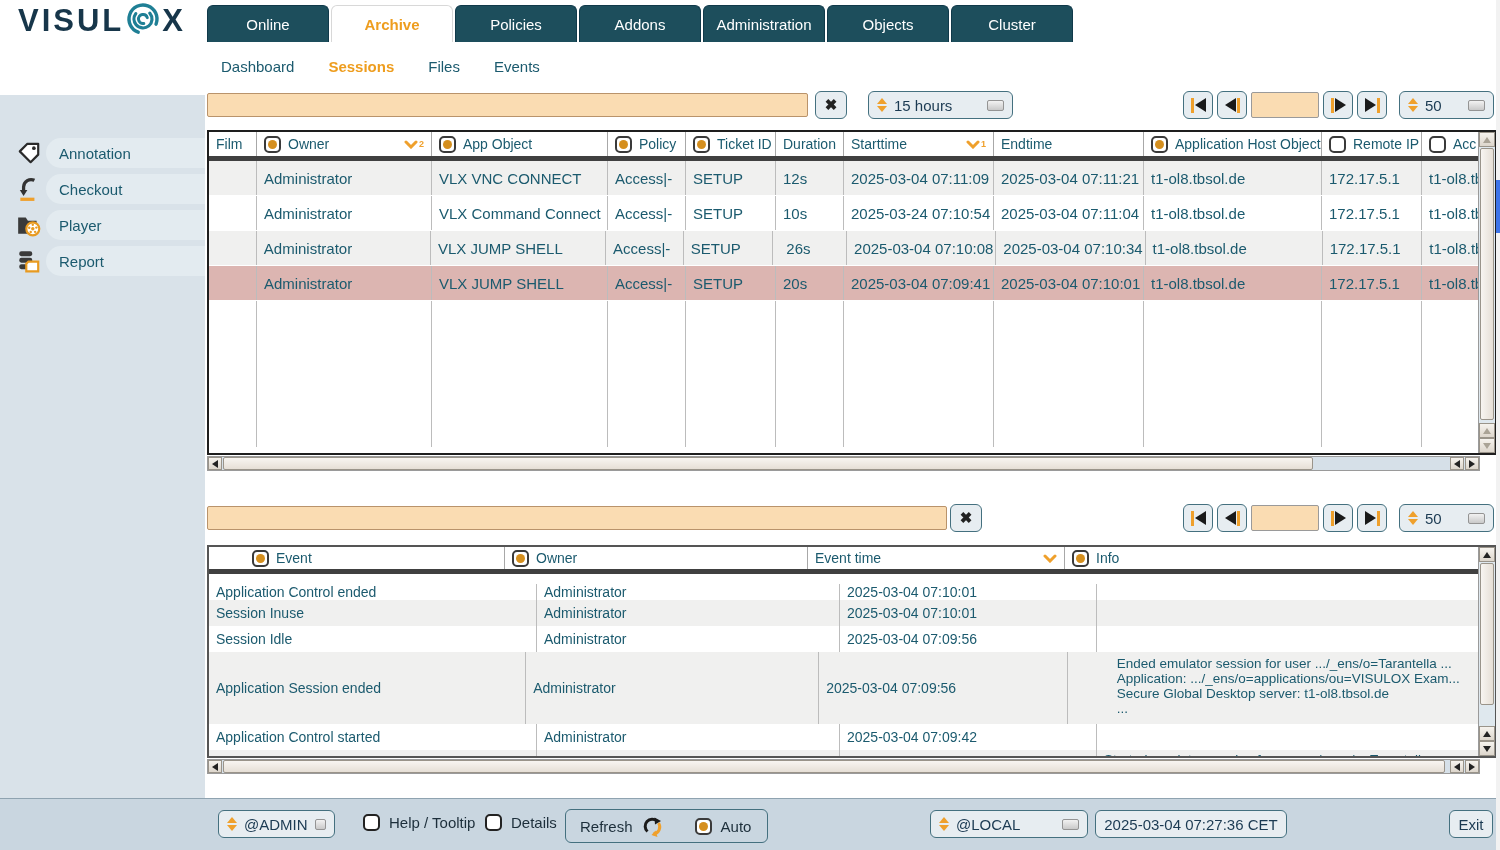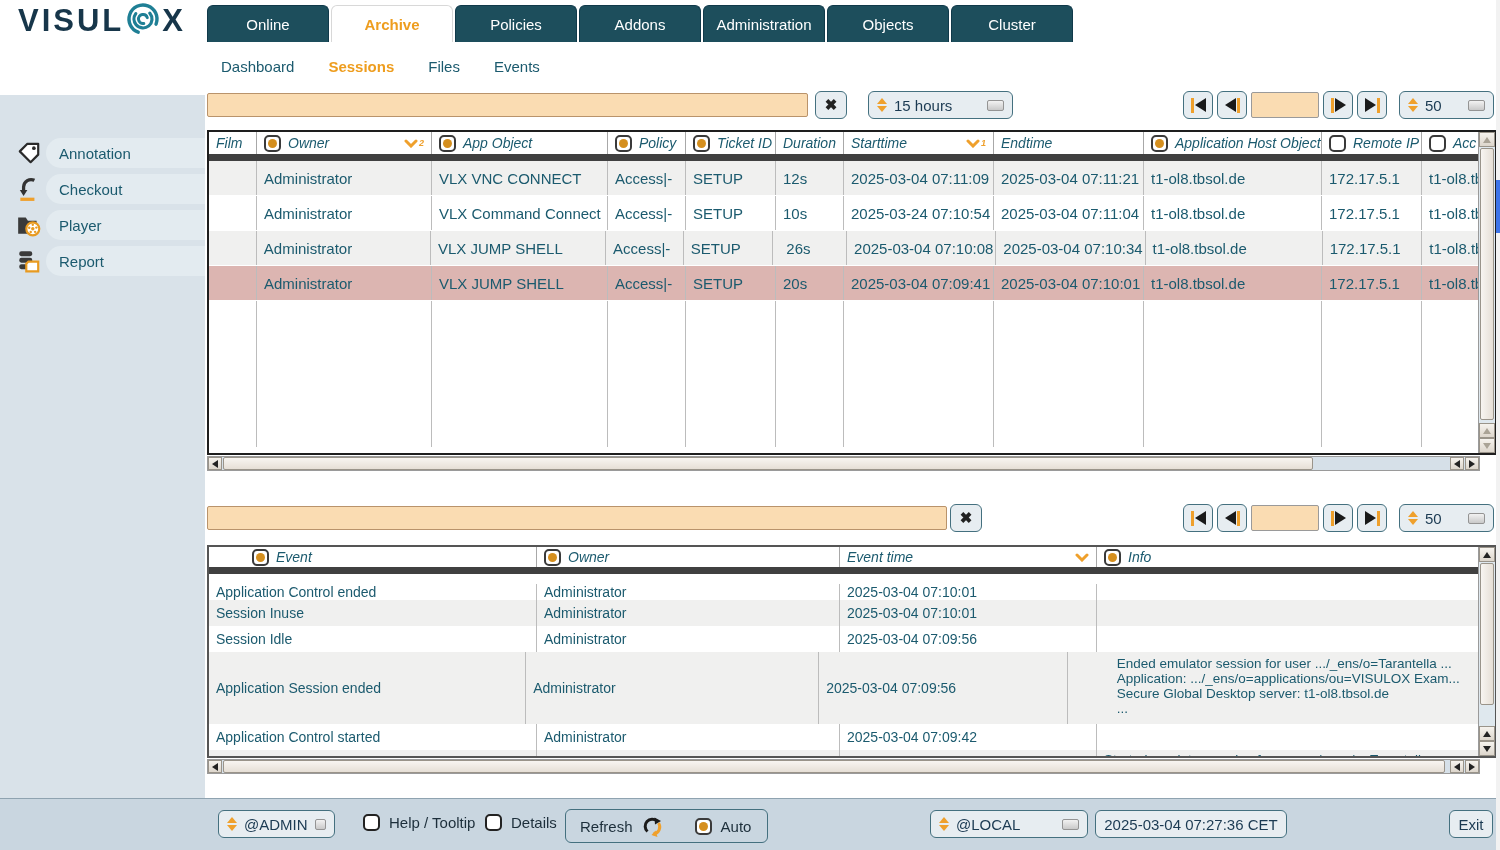--- a/index.html
+++ b/index.html
@@ -75,21 +75,21 @@
   .ficon {
     width:17px; height:17px; border:2px solid #3a3a3a; border-radius:5px; background:#fff;
     display:inline-flex; align-items:center; justify-content:center; flex:none;
   }
   .ficon .fdot { width:9px; height:9px; border-radius:50%; background:#d58f1e; }
   .sort { margin-left:auto; display:flex; align-items:flex-end; gap:1px; flex:none; }
   .sort-num { font-size:9px; color:#efa02c; font-weight:bold; }
 
   
   .tbl { position:absolute; background:#fff; border:2px solid #1e1e1e; overflow:hidden; }
-  .thead { display:flex; height:29px; background:#fff; border-bottom:7px solid #404040;font-style:italic; }
+  .thead { display:flex; height:29px; background:#fff; border-bottom:5px solid #404040; }
   .th {
     display:flex; align-items:center; gap:7px; padding:0 7px; font-size:14px; color:#1b5a6e;
     border-right:1px solid #a8a8a8; overflow:hidden; white-space:nowrap; cursor:pointer;
   }
   .tr { display:flex; cursor:pointer; }
   .td {
     display:flex; align-items:center; padding:0 7px; font-size:15px; color:#1b5a6e;
     border-right:1px solid #bcbcbc; overflow:hidden; white-space:nowrap;
   }
   .row-a { background:#f0f0ef; }
@@ -443,21 +443,21 @@
     <span class="spin">
         <i class="up"></i>
         <i class="dn"></i>
       </span>
     <span class="select-label">50</span>
     <span class="mini-btn"></span>
   </div>
 
   <div class="tbl" style="left:207px; top:545px; width:1290px; height:213px; border-color:#555;">
     <div class="thead" style="width:1269px; height:27px;">
-      <div class="th" style="width:328px;padding-left:43px;">
+      <div class="th" style="width:296px;padding-left:43px;">
         <span class="ficon">
             <span class="fdot"></span>
           </span>
         <span>Event</span>
       </div>
       <div class="th" style="width:303px;">
         <span class="ficon">
             <span class="fdot"></span>
           </span>
         <span>Owner</span>

